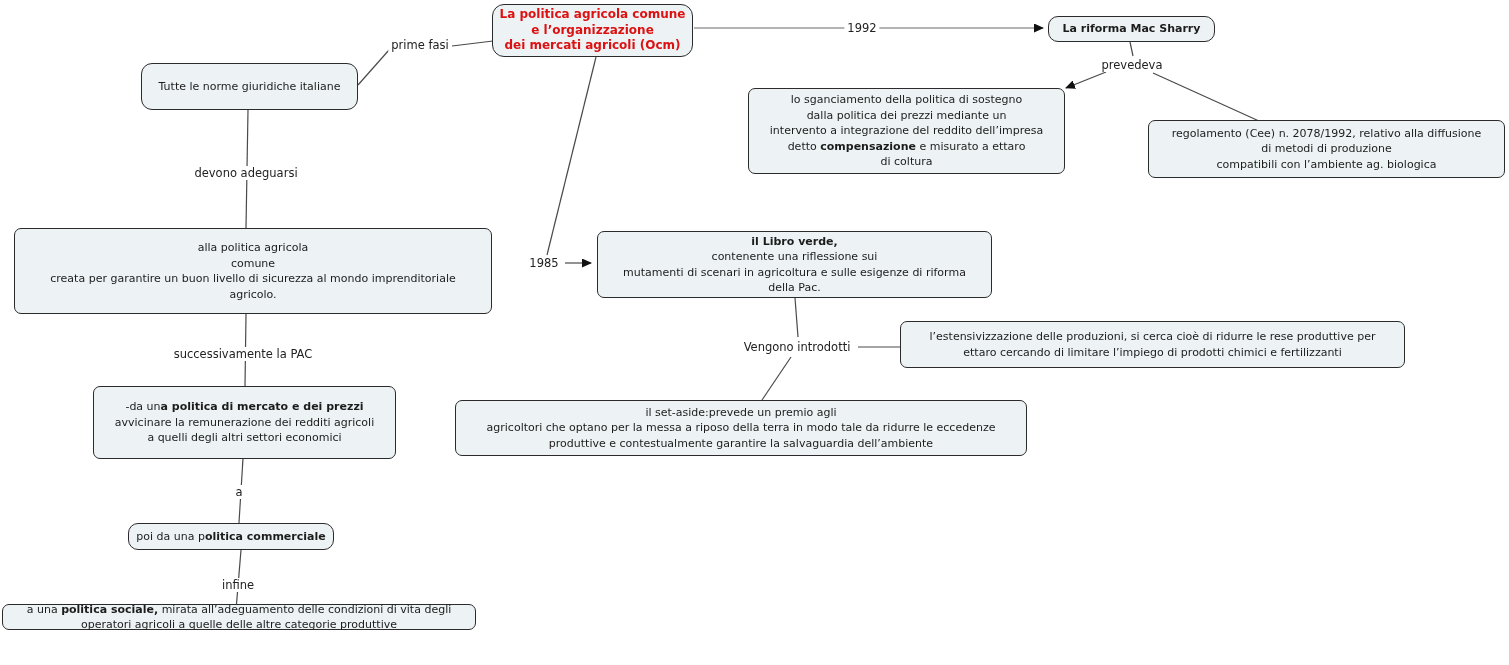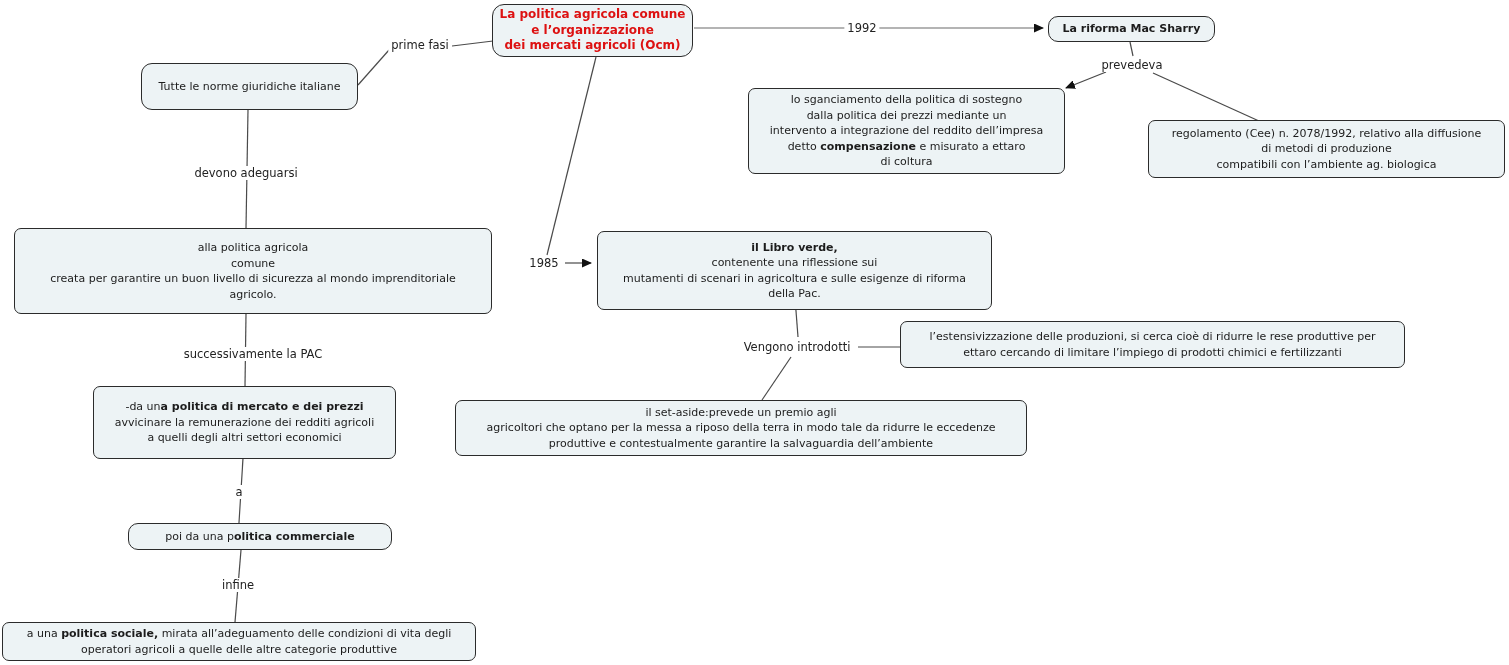--- a/index.html
+++ b/index.html
@@ -87,30 +87,30 @@
     <div class="ln">creata per garantire un buon livello di sicurezza al mondo imprenditoriale</div>
     <div class="ln">agricolo.</div>
   </div>
 
   <div class="node" style="left:93px;top:386px;width:303px;height:73px">
     <div class="ln"><span>-da un</span><span class="b">a politica di mercato e dei prezzi</span></div>
     <div class="ln">avvicinare la remunerazione dei redditi agricoli</div>
     <div class="ln">a quelli degli altri settori economici</div>
   </div>
 
-  <div class="node node-pill" style="left:128px;top:523px;width:264px;height:27px">
+  <div class="node node-pill" style="left:128px;top:523px;width:206px;height:27px">
     <div class="ln"><span>poi da una p</span><span class="b">olitica commerciale</span></div>
   </div>
 
-  <div class="node" style="left:2px;top:622px;width:474px;height:39px">
+  <div class="node" style="left:2px;top:604px;width:474px;height:26px">
     <div class="ln"><span>a una </span><span class="b">politica sociale,</span><span> mirata all’adeguamento delle condizioni di vita degli</span></div>
     <div class="ln">operatori agricoli a quelle delle altre categorie produttive</div>
   </div>
 
-  <div class="node" style="left:597px;top:231px;width:395px;height:79px">
+  <div class="node" style="left:597px;top:231px;width:395px;height:67px">
     <div class="ln b">il Libro verde,</div>
     <div class="ln">contenente una riflessione sui</div>
     <div class="ln">mutamenti di scenari in agricoltura e sulle esigenze di riforma</div>
     <div class="ln">della Pac.</div>
   </div>
 
   <div class="node" style="left:900px;top:321px;width:505px;height:47px">
     <div class="ln">l’estensivizzazione delle produzioni, si cerca cioè di ridurre le rese produttive per</div>
     <div class="ln">ettaro cercando di limitare l’impiego di prodotti chimici e fertilizzanti</div>
   </div>
@@ -118,19 +118,19 @@
   <div class="node" style="left:455px;top:400px;width:572px;height:56px">
     <div class="ln">il set-aside:prevede un premio agli</div>
     <div class="ln">agricoltori che optano per la messa a riposo della terra in modo tale da ridurre le eccedenze</div>
     <div class="ln">produttive e contestualmente garantire la salvaguardia dell’ambiente</div>
   </div>
 
   <div class="lbl" style="left:420px;top:45px">prime fasi</div>
   <div class="lbl" style="left:862px;top:28px">1992</div>
   <div class="lbl" style="left:1132px;top:65px">prevedeva</div>
   <div class="lbl" style="left:246px;top:173px">devono adeguarsi</div>
-  <div class="lbl" style="left:253px;top:354px">successivamente la PAC</div>
+  <div class="lbl" style="left:243px;top:354px">successivamente la PAC</div>
   <div class="lbl" style="left:239px;top:492px">a</div>
   <div class="lbl" style="left:238px;top:585px">infine</div>
   <div class="lbl" style="left:544px;top:263px">1985</div>
   <div class="lbl" style="left:797px;top:347px">Vengono introdotti</div>
 
 </div>
 
 </body></html>

